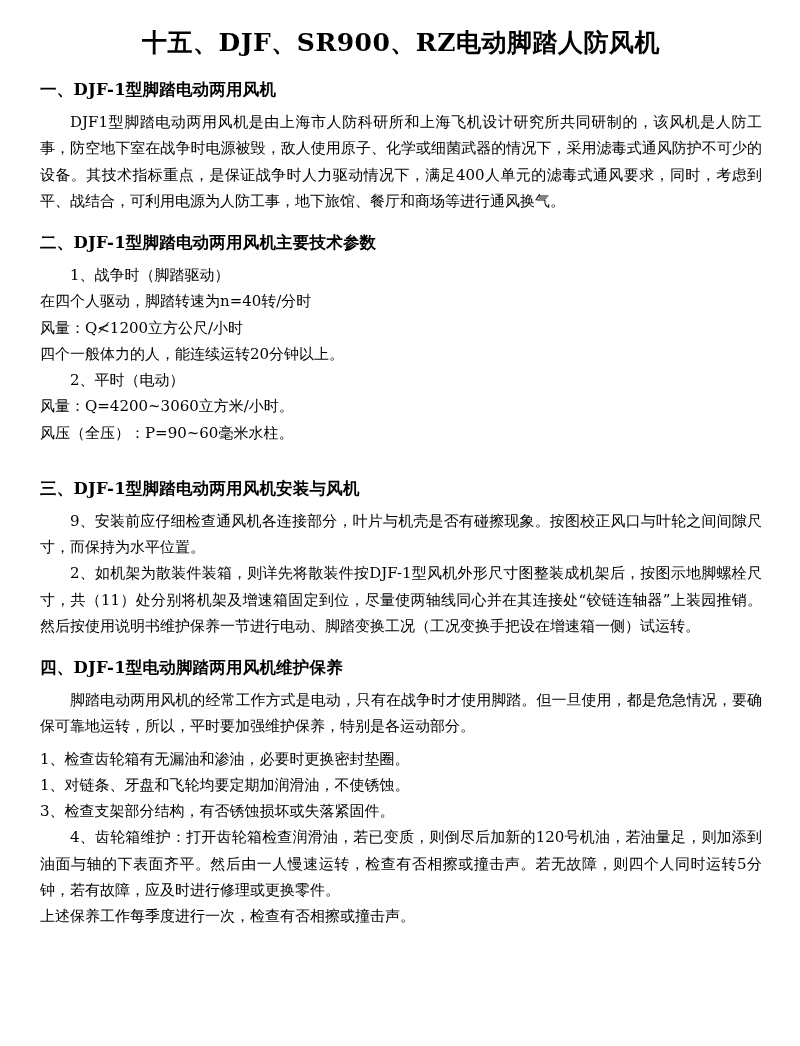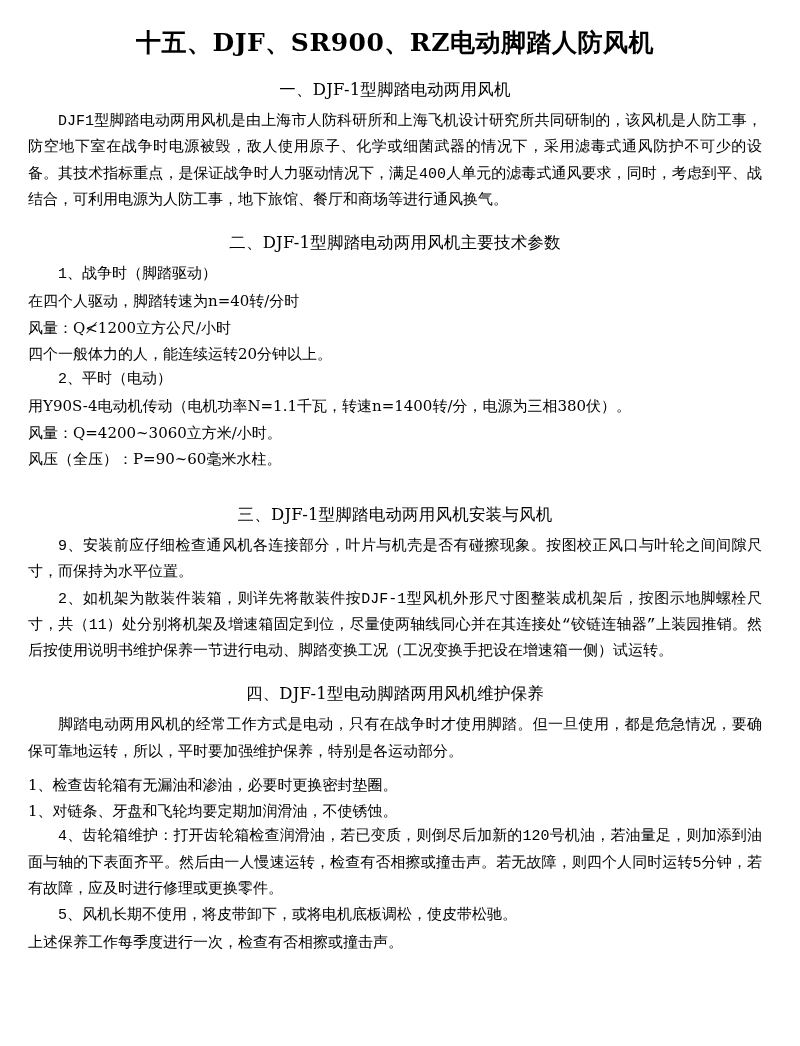--- a/index.html
+++ b/index.html
@@ -10,52 +10,50 @@
   body {
     width: 800px;
     min-height: 1046px;
     font-family: "DejaVu Serif", "Liberation Serif", serif;
     color: #000000;
   }
   .page {
     width: 800px;
     min-height: 1046px;
     box-sizing: border-box;
-    padding: 18px 38px 10px 28px;
+    padding: 18px 38px 10px 40px;
     position: relative;
   }
   .doc-title {
     text-align: center;
     font-size: 25px;
     font-weight: bold;
     letter-spacing: 0.5px;
     margin: 8px 0 20px 0;
     font-family: "DejaVu Serif", "Liberation Serif", serif;
   }
   h2.section-heading {
     font-size: 16.5px;
-    font-weight: normal;
+    font-weight: bold;
     margin: 0 0 8px 0;
     padding: 0;
     letter-spacing: 0.2px;
-    text-align: center;
   }
   .section {
     margin-bottom: 18px;
   }
   .para {
     font-size: 15px;
     line-height: 1.75;
     text-align: justify;
     text-justify: inter-ideograph;
     margin: 0;
   }
   .indent2 {
     text-indent: 2em;
-    font-family: Liberation Mono, monospace;
   }
   .indent-list {
     margin-left: 2em;
     text-indent: 0;
   }
   .flush {
     text-indent: 0;
   }
   .block-lines .para {
     margin: 0;
@@ -78,21 +76,20 @@
   </div>
 
   <div class="section">
     <h2 class="section-heading">二、DJF-1型脚踏电动两用风机主要技术参数</h2>
     <div class="block-lines">
       <p class="para indent2">1、战争时（脚踏驱动）</p>
       <p class="para flush">在四个人驱动，脚踏转速为n=40转/分时</p>
       <p class="para flush">风量：Q≮1200立方公尺/小时</p>
       <p class="para flush">四个一般体力的人，能连续运转20分钟以上。</p>
       <p class="para indent2">2、平时（电动）</p>
-      <p class="para flush">用Y90S-4电动机传动（电机功率N=1.1千瓦，转速n=1400转/分，电源为三相380伏）。</p>
       <p class="para flush">风量：Q=4200~3060立方米/小时。</p>
       <p class="para flush">风压（全压）：P=90~60毫米水柱。</p>
     </div>
   </div>
 
   <div class="gap-mid"></div>
 
   <div class="section">
     <h2 class="section-heading">三、DJF-1型脚踏电动两用风机安装与风机</h2>
     <div class="block-lines">
@@ -101,19 +98,19 @@
     </div>
   </div>
 
   <div class="section">
     <h2 class="section-heading">四、DJF-1型电动脚踏两用风机维护保养</h2>
     <div class="block-lines">
       <p class="para indent2">脚踏电动两用风机的经常工作方式是电动，只有在战争时才使用脚踏。但一旦使用，都是危急情况，要确保可靠地运转，所以，平时要加强维护保养，特别是各运动部分。</p>
       <div class="gap-small"></div>
       <p class="para indent-list">1、检查齿轮箱有无漏油和渗油，必要时更换密封垫圈。</p>
       <p class="para indent-list">1、对链条、牙盘和飞轮均要定期加润滑油，不使锈蚀。</p>
+      <p class="para indent-list">3、检查支架部分结构，有否锈蚀损坏或失落紧固件。</p>
       <p class="para indent2">4、齿轮箱维护：打开齿轮箱检查润滑油，若已变质，则倒尽后加新的120号机油，若油量足，则加添到油面与轴的下表面齐平。然后由一人慢速运转，检查有否相擦或撞击声。若无故障，则四个人同时运转5分钟，若有故障，应及时进行修理或更换零件。</p>
-      <p class="para indent2">5、风机长期不使用，将皮带卸下，或将电机底板调松，使皮带松驰。</p>
       <p class="para flush">上述保养工作每季度进行一次，检查有否相擦或撞击声。</p>
     </div>
   </div>
 
 </div>
 
 </body></html>

